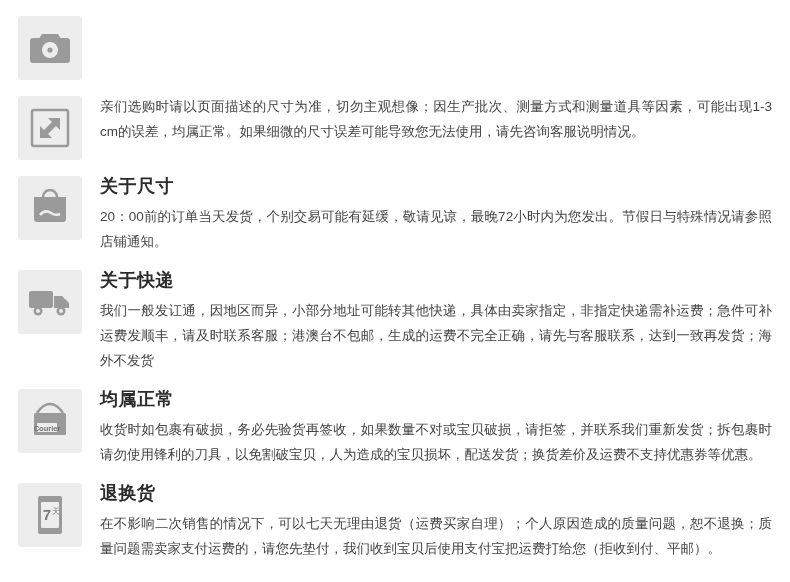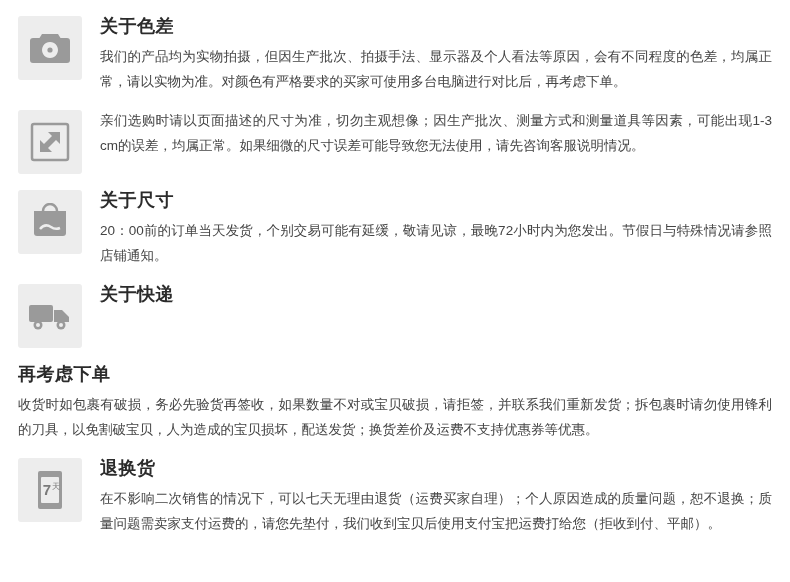--- a/index.html
+++ b/index.html
@@ -70,24 +70,20 @@
   <div class="section">
     <div class="icon-box">
       <span class="ic">
         <svg width="42" height="34" viewBox="0 0 42 34">
           <path class="ic-fill" d="M13 3 h16 l2.5 4 H38 a3 3 0 0 1 3 3 v19 a3 3 0 0 1 -3 3 H4 a3 3 0 0 1 -3 -3 V10 a3 3 0 0 1 3 -3 h6.5 z M21 11 a8 8 0 1 0 0.01 0 z"></path>
           <circle cx="21" cy="19" r="5.2" fill="#ededed"></circle>
           <circle cx="21" cy="19" r="2.6" class="ic-fill"></circle>
         </svg>
       </span>
     </div>
-    <div class="content">
-      <h3 class="sec-title">关于色差</h3>
-      <p class="sec-body">我们的产品均为实物拍摄，但因生产批次、拍摄手法、显示器及个人看法等原因，会有不同程度的色差，均属正常，请以实物为准。对颜色有严格要求的买家可使用多台电脑进行对比后，再考虑下单。</p>
-    </div>
   </div>
 
   <div class="section">
     <div class="icon-box">
       <span class="ic">
         <svg width="40" height="40" viewBox="0 0 40 40">
           <rect x="2" y="2" width="36" height="36" rx="2" class="ic-stroke" stroke-width="2.5"></rect>
           <path class="ic-fill" d="M10 30 L10 18 L14 22 L22 14 L18 10 L30 10 L30 22 L26 18 L18 26 L22 30 z"></path>
         </svg>
       </span>
@@ -121,26 +117,37 @@
           <path class="ic-fill" d="M27 10 h8 l7 7 v5 h-15 z"></path>
           <circle cx="11" cy="25" r="4.5" class="ic-fill"></circle>
           <circle cx="11" cy="25" r="2" fill="#ededed"></circle>
           <circle cx="34" cy="25" r="4.5" class="ic-fill"></circle>
           <circle cx="34" cy="25" r="2" fill="#ededed"></circle>
         </svg>
       </span>
     </div>
     <div class="content">
       <h3 class="sec-title">关于快递</h3>
+      <p class="sec-body">我们一般发讧通，因地区而异，小部分地址可能转其他快递，具体由卖家指定，非指定快递需补运费；急件可补运费发顺丰，请及时联系客服；港澳台不包邮，生成的运费不完全正确，请先与客服联系，达到一致再发货；海外不发货</p>
     </div>
   </div>
 
   <div class="section">
+    <div class="icon-box">
+      <span class="ic">
+        <svg width="46" height="40" viewBox="0 0 46 40">
+          <path class="ic-stroke" stroke-width="2.5" d="M10 12 q6 -9 13 -9 q7 0 13 9"></path>
+          <rect x="7" y="12" width="32" height="22" rx="1.5" class="ic-fill"></rect>
+          <rect x="10" y="22" width="20" height="9" rx="1" fill="#ededed"></rect>
+          <text x="20" y="29.5" text-anchor="middle" font-family="'Liberation Sans', sans-serif" font-size="7.5" font-weight="bold" fill="#6f6f6f">Courier</text>
+        </svg>
+      </span>
+    </div>
     <div class="content">
-      <h3 class="sec-title">再考虑下单</h3>
+      <h3 class="sec-title">均属正常</h3>
       <p class="sec-body">收货时如包裹有破损，务必先验货再签收，如果数量不对或宝贝破损，请拒签，并联系我们重新发货；拆包裹时请勿使用锋利的刀具，以免割破宝贝，人为造成的宝贝损坏，配送发货；换货差价及运费不支持优惠券等优惠。</p>
     </div>
   </div>
 
   <div class="section">
     <div class="icon-box">
       <span class="ic">
         <svg width="38" height="42" viewBox="0 0 38 42">
           <rect x="7" y="2" width="24" height="38" rx="2" class="ic-fill"></rect>
           <rect x="10" y="8" width="18" height="26" rx="1" fill="#ededed"></rect>

